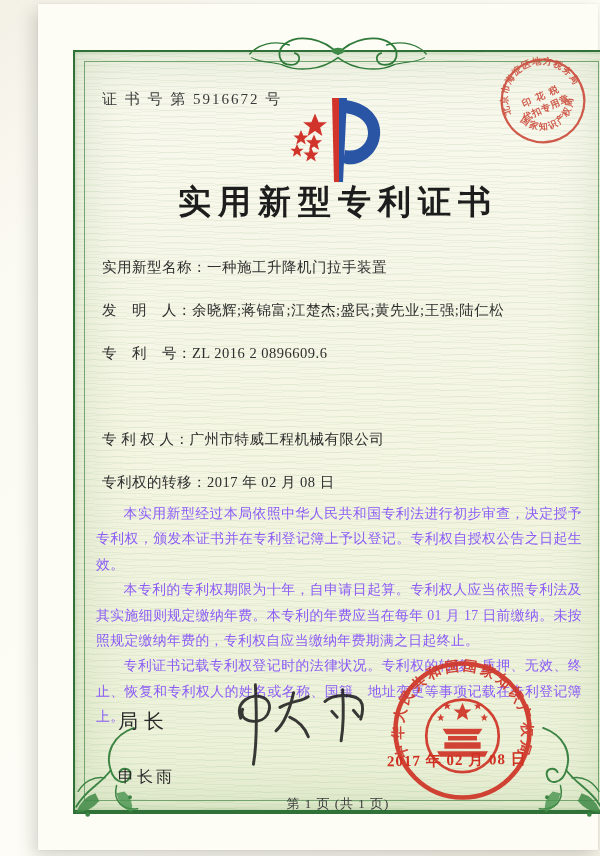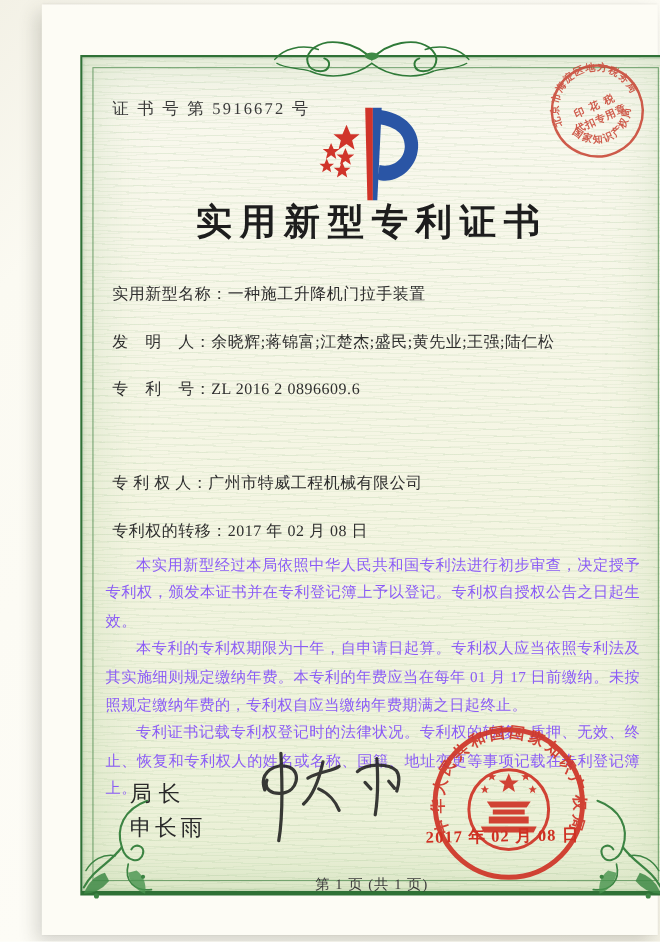--- a/index.html
+++ b/index.html
@@ -35,21 +35,21 @@
   .cert-number{left:64px;top:86px;font-size:15px;letter-spacing:2px;color:#3a3a3a;}
   .title{left:0;top:176px;width:600px;text-align:center;font-size:33px;font-weight:bold;
          letter-spacing:7px;color:#1d1d1d;}
   .field{left:64px;width:480px;font-size:14.5px;color:#2e2e2e;letter-spacing:.5px;white-space:nowrap;}
   .f0{top:254px}.f1{top:297px}.f2{top:340px}.f3{top:383px}.f4{top:426px}.f5{top:469px}
   .field .lab{display:inline-block;}
   .paras{left:58px;top:497px;width:486px;font-size:13.8px;line-height:25.4px;
          text-align:justify;color:#8b5cf6;letter-spacing:.4px;}
   .paras p{margin:0;text-indent:2em;}
   .sig-role{left:80px;top:704px;font-size:20px;letter-spacing:6px;color:#2a2a2a;}
-  .sig-name{left:80px;top:735px;font-size:20px;letter-spacing:3px;color:#2a2a2a;}
+  .sig-name{left:80px;top:763px;font-size:16px;letter-spacing:3px;color:#2a2a2a;}
   .autograph{left:168px;top:672px;}
   .office-seal{left:352px;top:654px;}
   .tax-seal{left:460px;top:52px;transform:rotate(-24deg);}
   .date-stamp{left:349px;top:747px;font-size:15px;font-weight:600;color:#cf3022;
               letter-spacing:1px;transform:rotate(-1deg);white-space:nowrap;}
   .page-footer{left:0;top:791px;width:600px;text-align:center;font-size:13px;color:#3a3a3a;letter-spacing:1px;}
   .logo{left:250px;top:86px;}
   .orn-top{left:192px;top:26px;}
   .orn-bl{left:28px;top:722px;}
   .orn-br{left:495px;top:722px;transform:scaleX(-1);}

